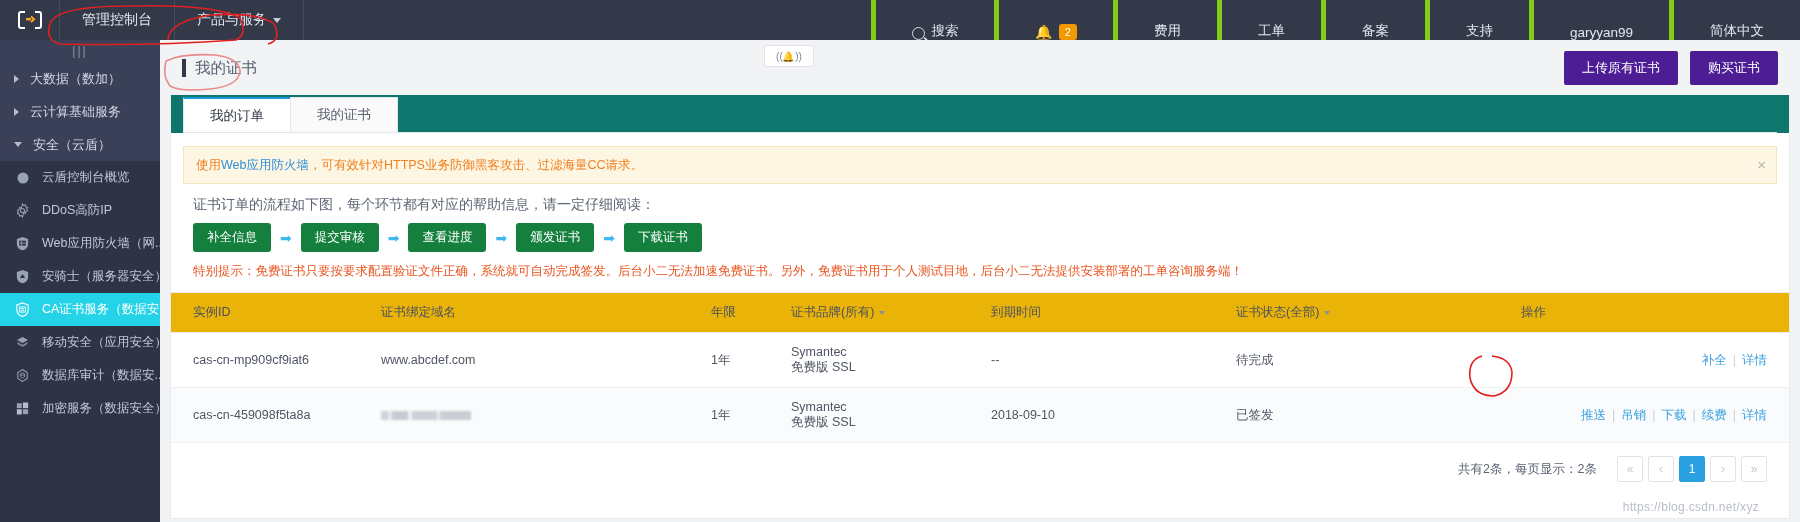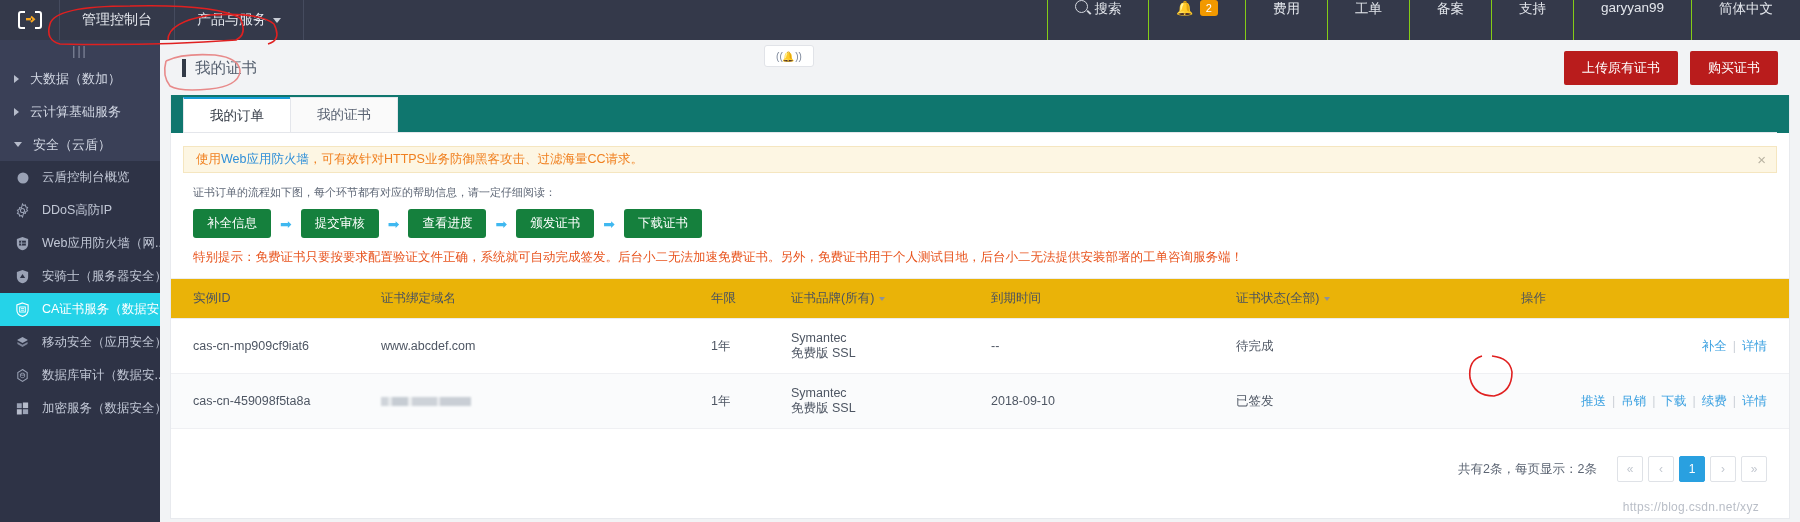--- a/index.html
+++ b/index.html
@@ -23,22 +23,22 @@
   }
   .nav-left { display:flex; align-items:stretch; }
   .nav-item {
     display:flex; align-items:center; padding:0 22px; font-size:14px;
     color:#e3e6ec; border-right:1px solid #454b5e; white-space:nowrap;
     cursor:pointer;
   }
   .nav-spacer { flex:1; }
   .nav-right { display:flex; align-items:stretch; }
   .nav-r-item {
-    display:flex; align-items:flex-start; padding:0 27px; font-size:13.5px;
-    color:#e3e6ec; border-left:1px solid #84cc16; white-space:nowrap;
+    display:flex; align-items:flex-end; padding:0 36px; font-size:13.5px;
+    color:#e3e6ec; border-left:5px solid #84cc16; white-space:nowrap;
     cursor:pointer; gap:6px;
   }
   .badge-num {
     background:#f29900; color:#fff; font-size:11px; border-radius:3px;
     padding:1px 6px; line-height:14px;
   }
   .caret-down {
     display:inline-block; width:0;height:0;
     border-left:4px solid transparent;border-right:4px solid transparent;
     border-top:5px solid #c9cdd6; margin-left:6px;
@@ -82,21 +82,21 @@
   .page-head {
     height:55px; background:#f2f3f5; display:flex; align-items:center;
     padding:0 22px; position:relative;
   }
   .page-title {
     font-size:15.5px; color:#555f6e; border-left:4px solid #333a47;
     padding-left:9px; line-height:18px;
   }
   .head-btns { position:absolute; right:22px; display:flex; gap:12px; }
   .btn-cyan {
-    background:#b91c1c; color:#fff; font-size:13px; border:none;
+    background:#4c1d95; color:#fff; font-size:13px; border:none;
     padding:8px 18px; cursor:pointer; border-radius:2px;
   }
 
   .bell-float {
     position:absolute; left:604px; top:5px; width:50px;height:22px;
     background:#ffffff; border:1px solid #e1e3e8; border-radius:3px;
     display:flex;align-items:center;justify-content:center; font-size:10px;
     color:#7a8598;
   }
 
@@ -112,30 +112,30 @@
     border-color:#e4e6eb; margin-right:-1px;
   }
   .tab.active {
     background:#fff; color:#333a45; border-color:#e4e6eb;
     border-top:2px solid #179bd7; border-bottom-color:#fff; font-weight:normal;
   }
   .tabs-rule { height:1px; background:#e4e6eb; margin:0 12px 0 12px; position:relative; top:-1px;}
 
   .alert {
     margin:12px 12px 0 12px; background:#fdf6e3; border:1px solid #f5e6c0;
-    height:27px; display:flex; align-items:center; padding:0 12px;
+    height:38px; display:flex; align-items:center; padding:0 12px;
     font-size:12.5px; color:#f08020; position:relative;
   }
   .alert .blue { color:#2f8fd8; }
   .alert-close {
     position:absolute; right:10px; color:#b9b3a2; cursor:pointer; font-size:15px;
     line-height:14px;
   }
 
-  .flowline { padding:12px 22px 0 22px; font-size:11px; color:#5d6675; }
+  .flowline { padding:12px 22px 0 22px; font-size:14px; color:#5d6675; }
   .steps { display:flex; align-items:center; padding:9px 22px 0 22px; gap:9px; }
   .step {
     background:#15803d; color:#fff; font-size:12.5px; padding:6px 14px;
     border-radius:3px; cursor:pointer; white-space:nowrap;
   }
   .arrow { color:#3fb8f0; font-size:14px; }
   .note {
     padding:11px 22px 0 22px; font-size:12.5px; color:#e8541e; white-space:nowrap;
   }
 

